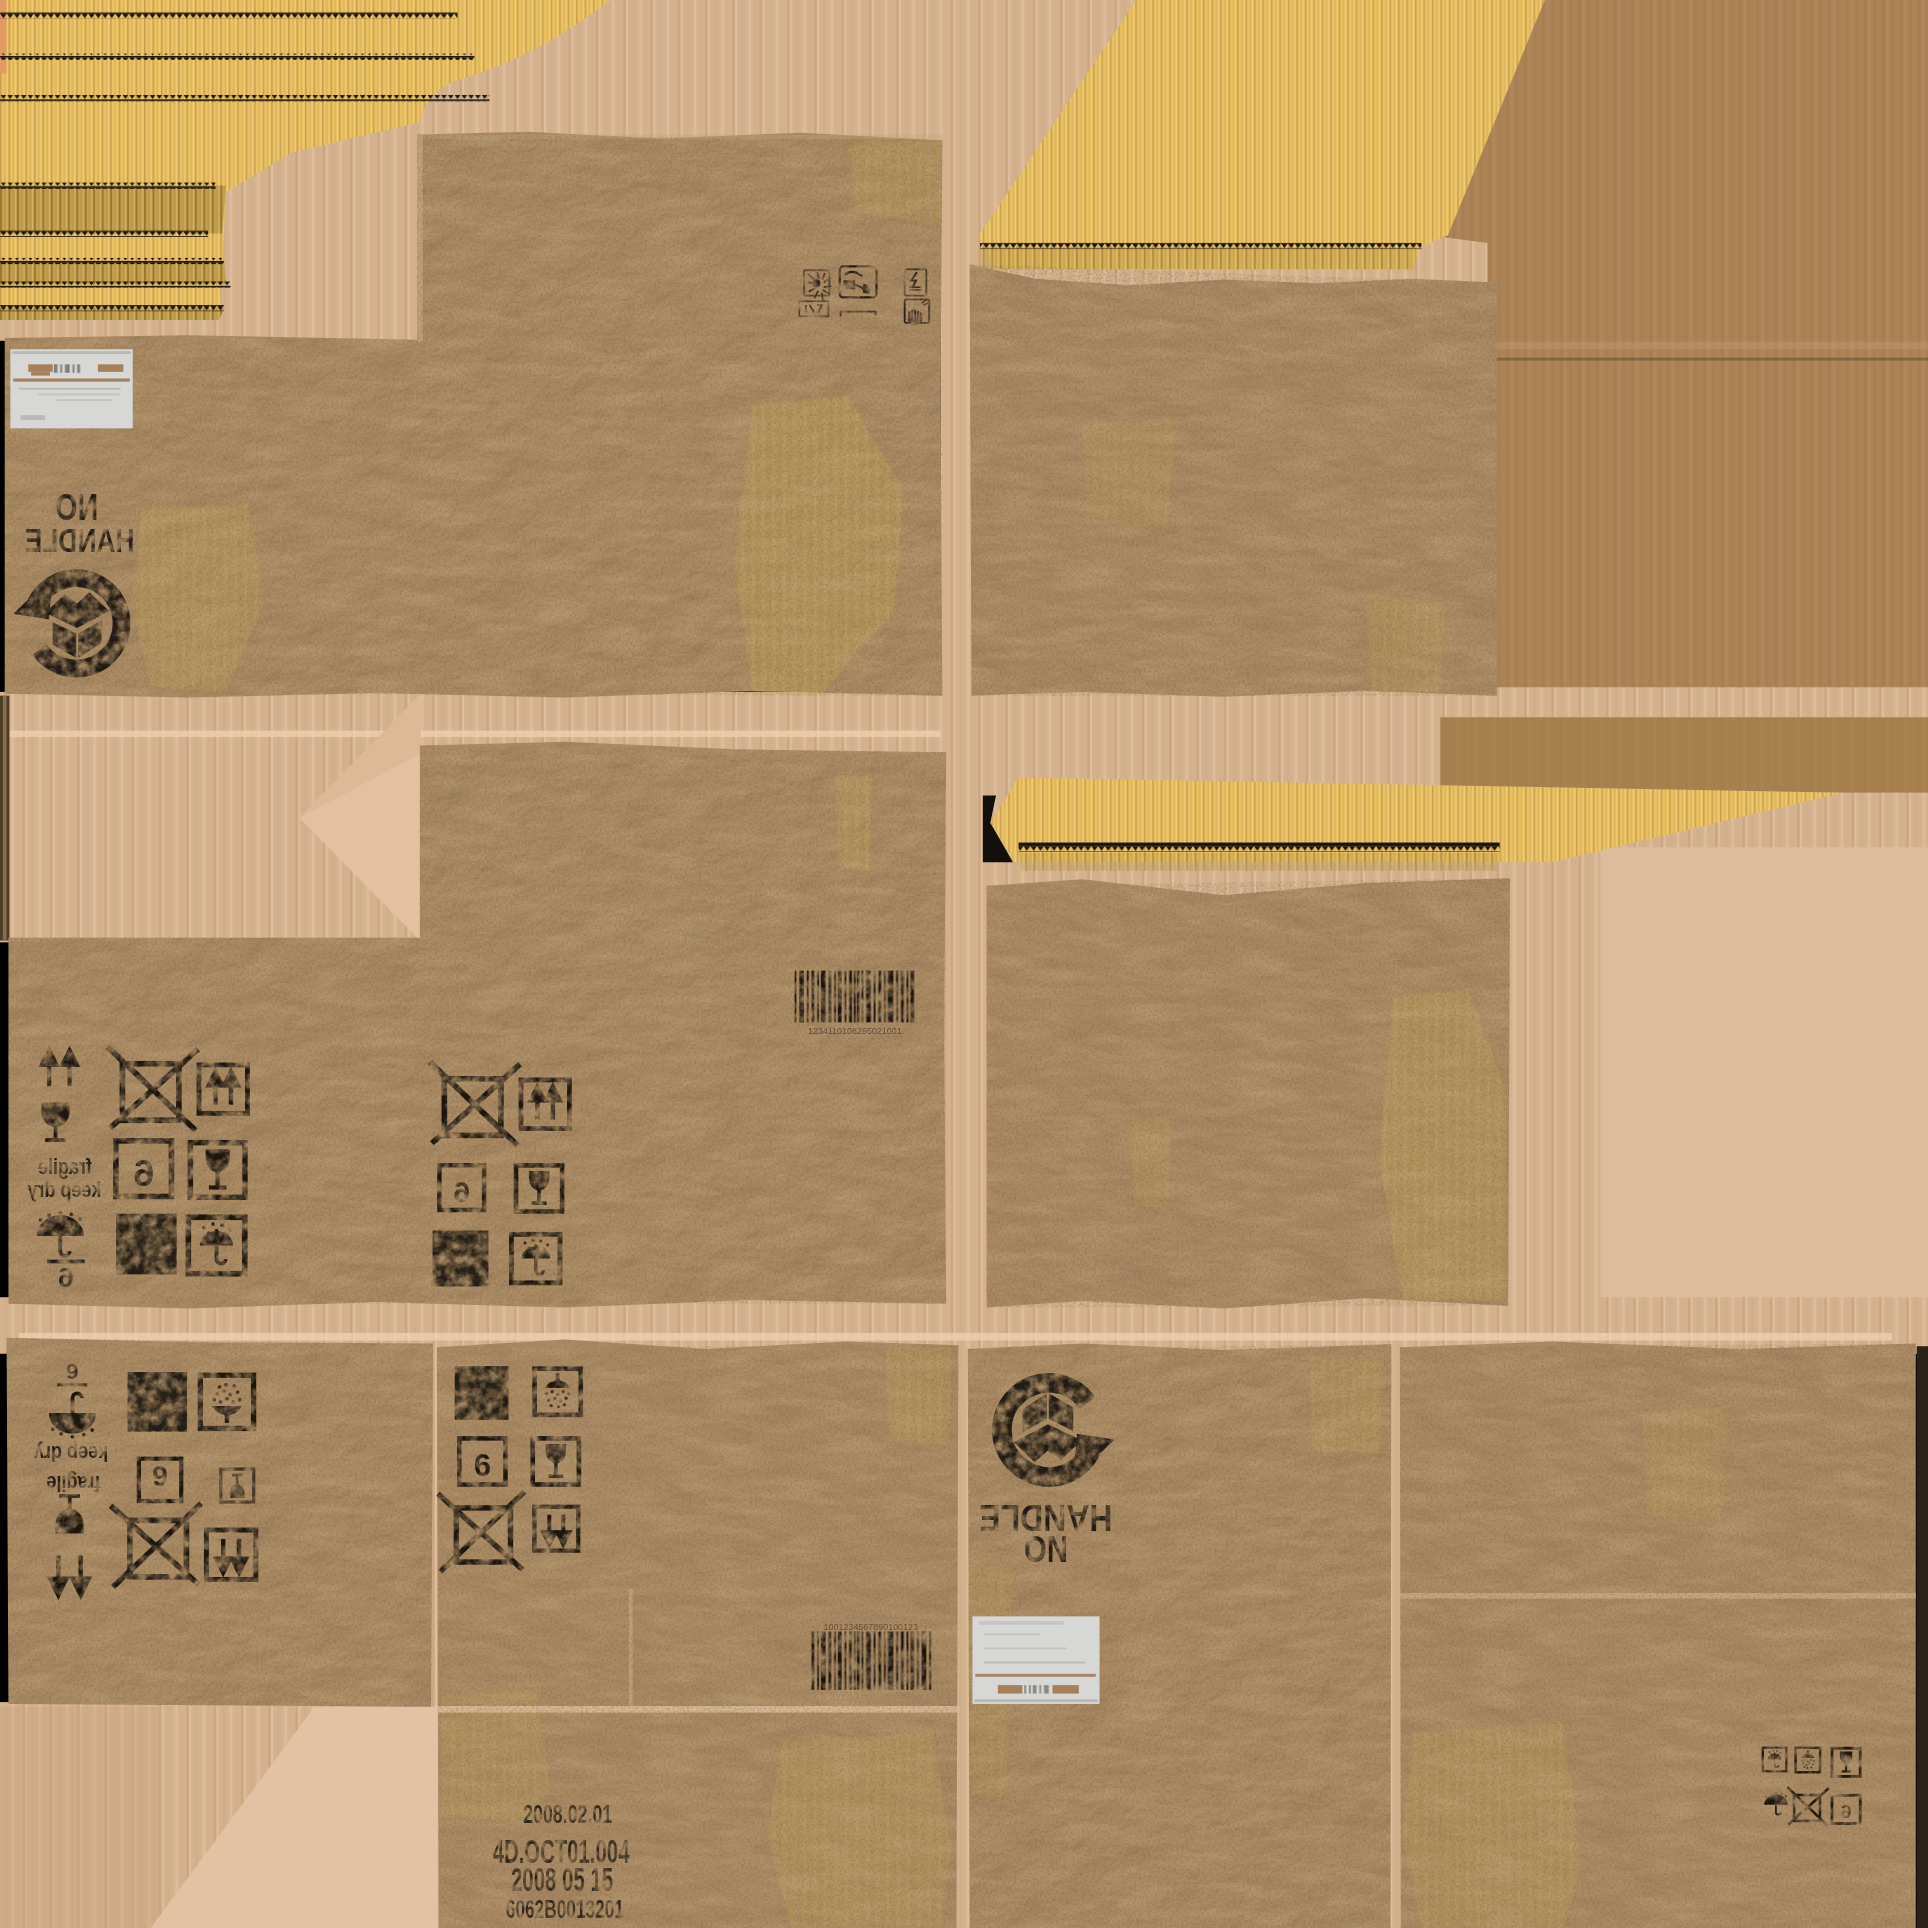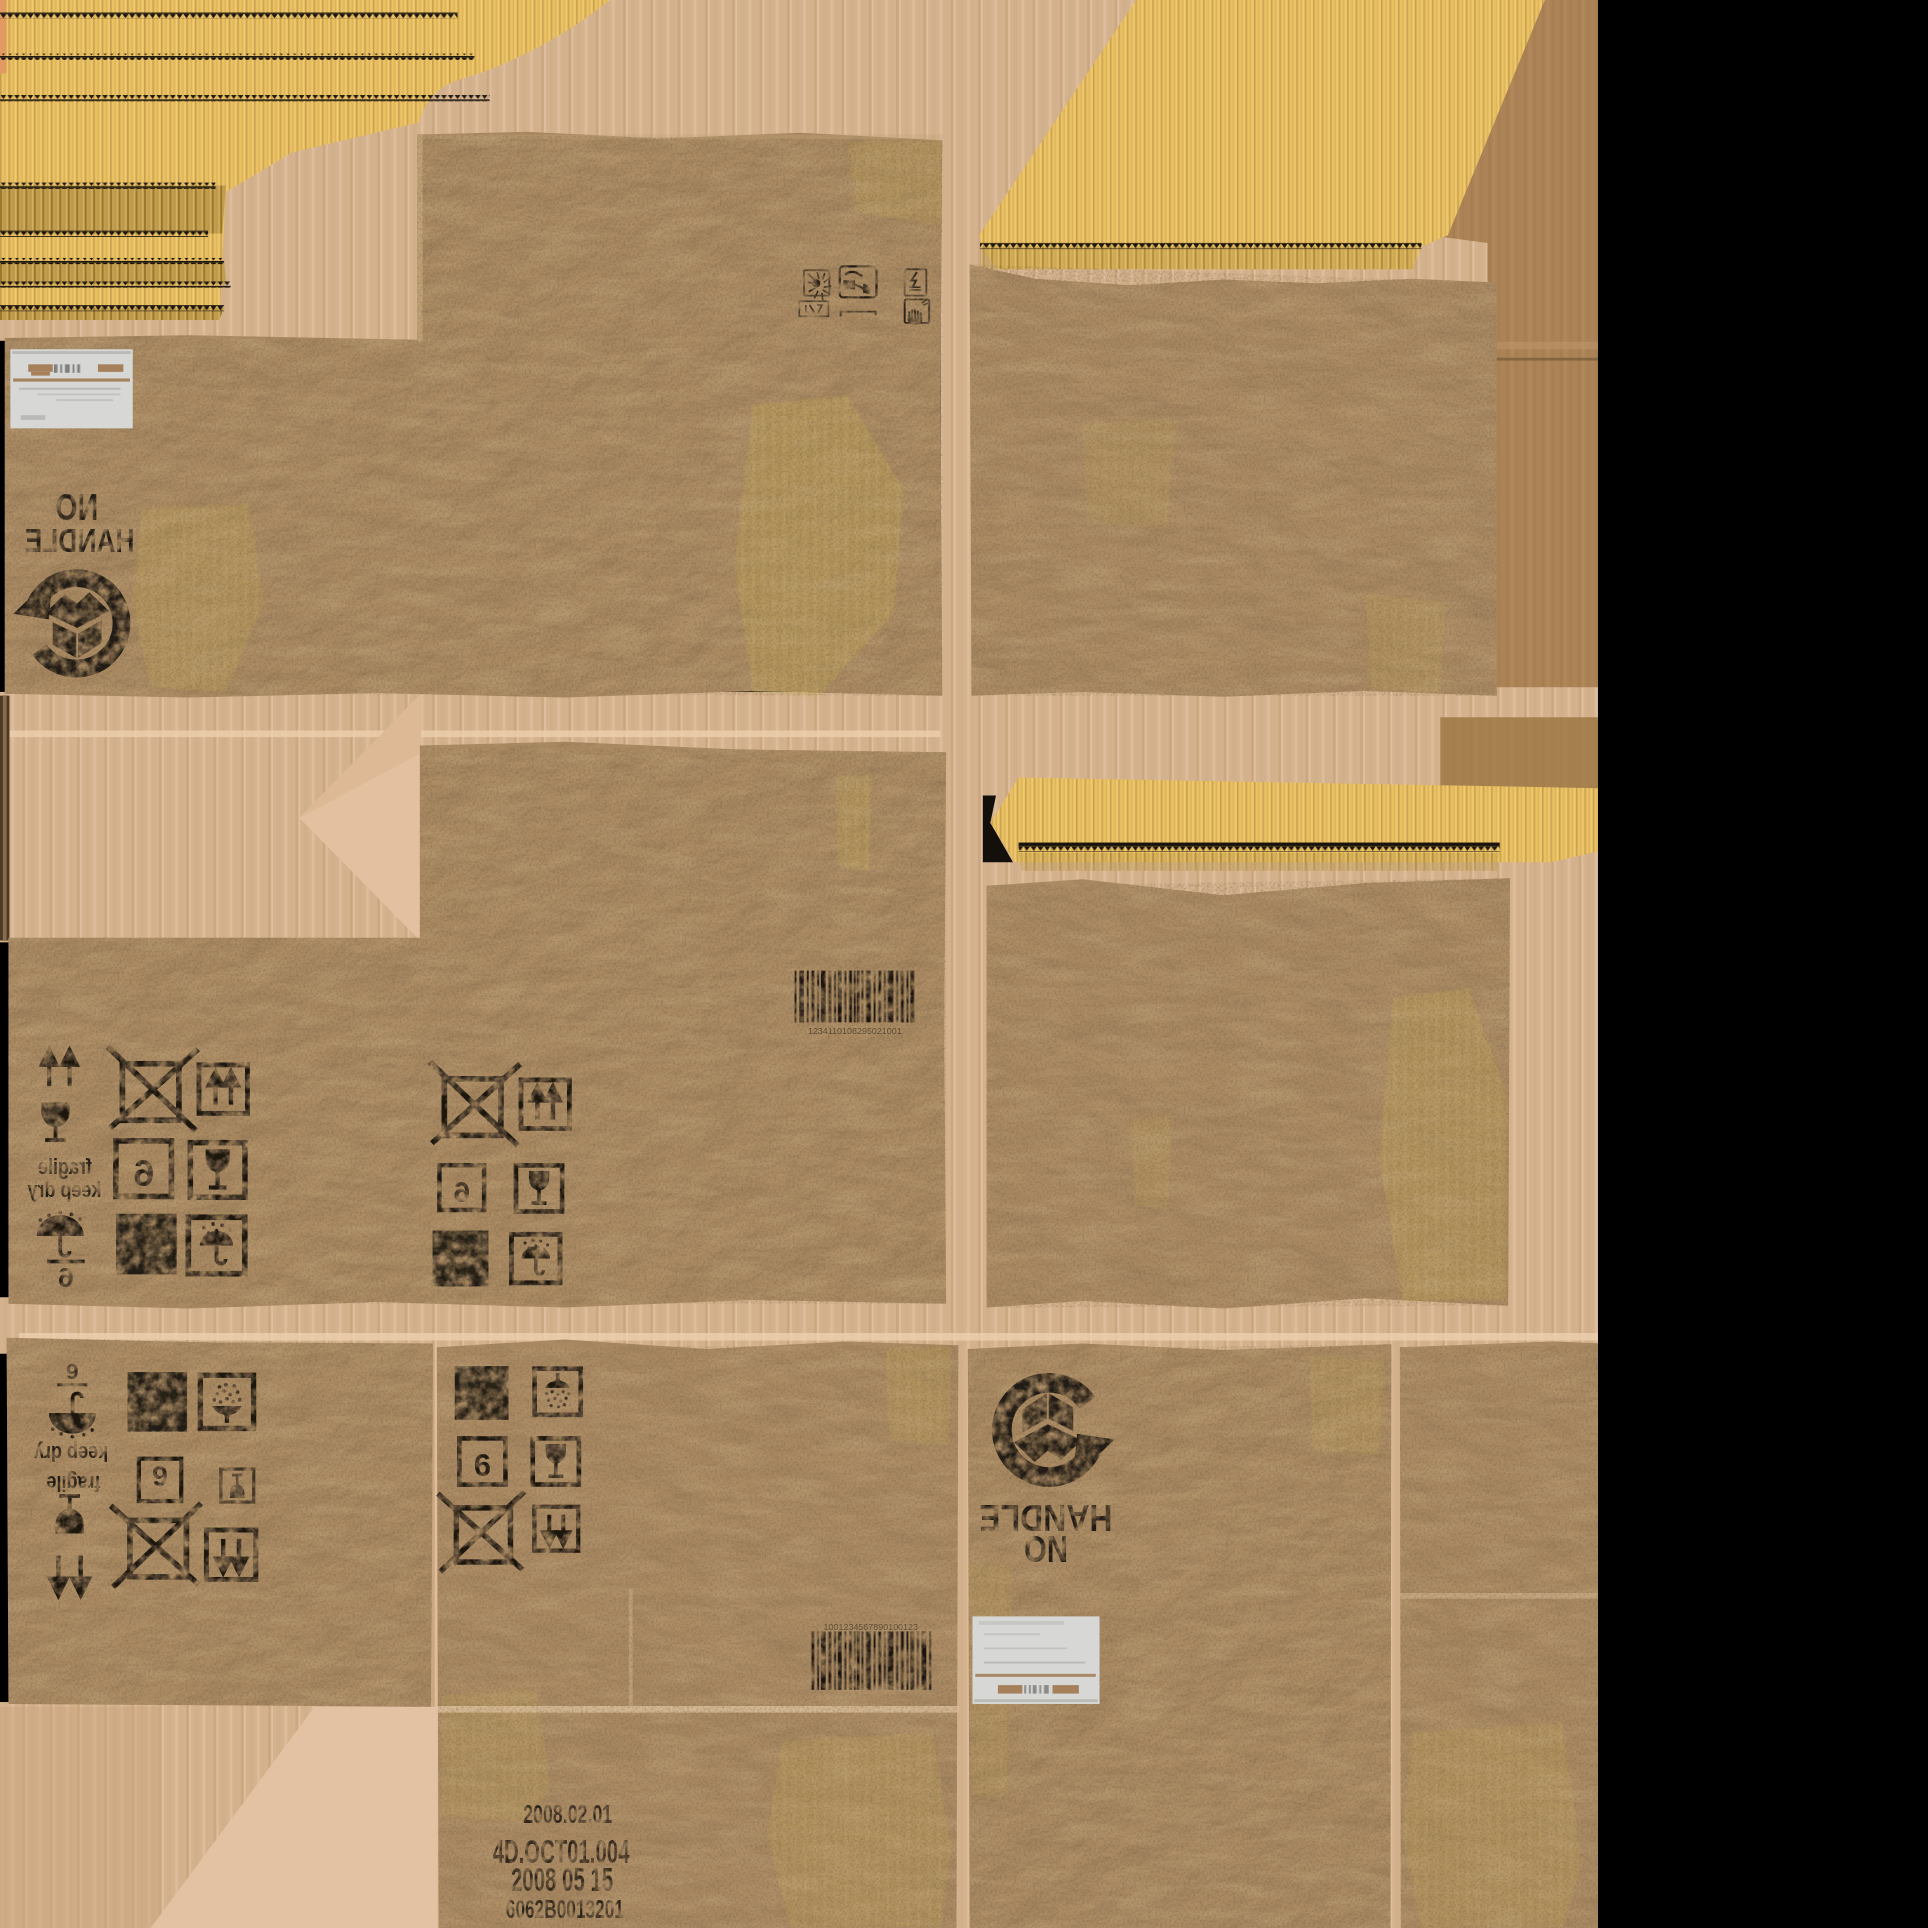--- a/index.html
+++ b/index.html
@@ -1,16 +1,16 @@
 <!DOCTYPE html>
 <html style="font-size:15px"><head>
 <meta charset="utf-8">
 <style>
 html,body{margin:0;padding:0;background:#000;}
-#page{width:1598px;height:1928px;position:relative;overflow:hidden;background:#eab308;}
+#page{width:1928px;height:1928px;position:relative;overflow:hidden;background:#eab308;}
 text{font-family:"Liberation Sans", sans-serif;}
 </style>
 </head>
 <body>
 <div id="page">
 <svg width="1928" height="1928" viewBox="0 0 2048 2048">
 <defs>
 
   <filter id="paper" x="-5%" y="-5%" width="110%" height="110%">
     <feTurbulence type="fractalNoise" baseFrequency="0.022 0.03" numOctaves="5" seed="8" result="n"></feTurbulence>

